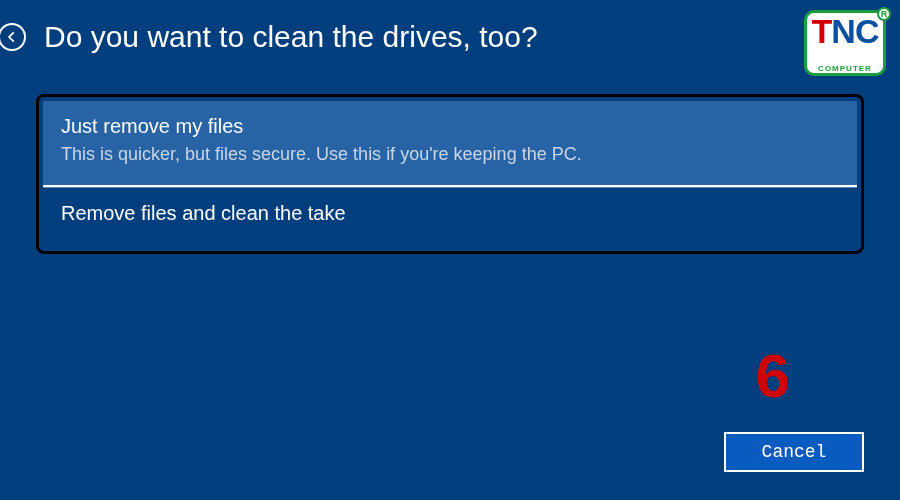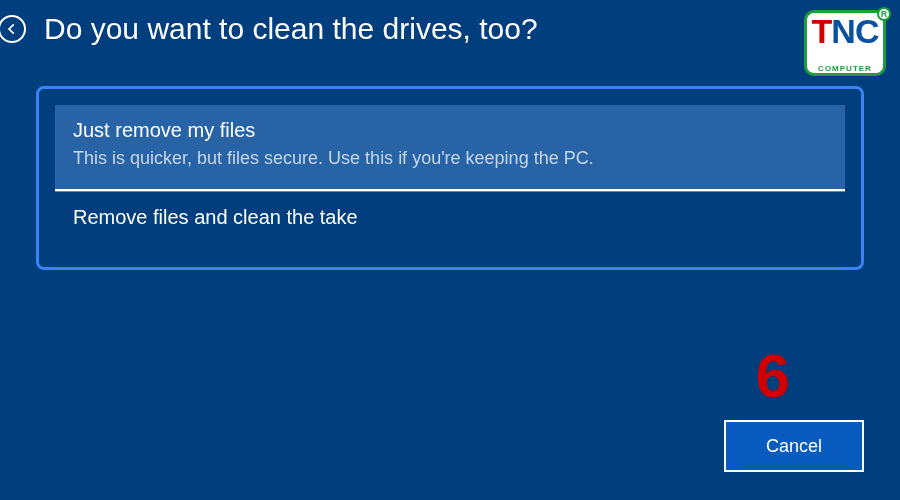--- a/index.html
+++ b/index.html
@@ -11,21 +11,21 @@
       width: 900px;
       height: 500px;
       background: #003e7e;
       font-family: "Segoe UI", Arial, sans-serif;
       position: relative;
       overflow: hidden;
     }
     .header {
       display: flex;
       align-items: center;
-      padding: 12px 0 0 8px;
+      padding: 20px 0 0 8px;
     }
     .back-icon {
       width: 28px;
       height: 28px;
       border: 2px solid #ffffff;
       border-radius: 50%;
       display: flex;
       align-items: center;
       justify-content: center;
       margin-right: 18px;
@@ -36,23 +36,23 @@
       width: 14px;
       height: 14px;
     }
     .title {
       color: #ffffff;
       font-size: 30px;
       font-weight: 300;
     }
     .options-container {
       margin: 40px 36px 0 36px;
-      border: 3px solid #3b82f6;
+      border: 3px solid #000000;
       border-radius: 8px;
-      padding: 16px;
+      padding: 4px;
     }
     .option {
       padding: 14px 18px 18px 18px;
       cursor: pointer;
     }
     .option-1 {
       background: #2763a5;
       border-bottom: 2px solid #ffffff;
     }
     .option-2 {
@@ -78,26 +78,26 @@
       color: #d00000;
       font-size: 62px;
       font-weight: 700;
       font-family: Arial, sans-serif;
     }
     .cancel-button {
       position: absolute;
       right: 36px;
       bottom: 28px;
       width: 140px;
-      height: 52px;
+      height: 40px;
       background: #0a5bbf;
       border: 2px solid #ffffff;
       color: #ffffff;
       font-size: 18px;
-      font-family: Liberation Sans, sans-serif;
+      font-family: Liberation Mono, monospace;
       cursor: pointer;
       display: flex;
       align-items: center;
       justify-content: center;
     }
     .logo-badge {
       position: absolute;
       top: 10px;
       right: 14px;
       width: 82px;

